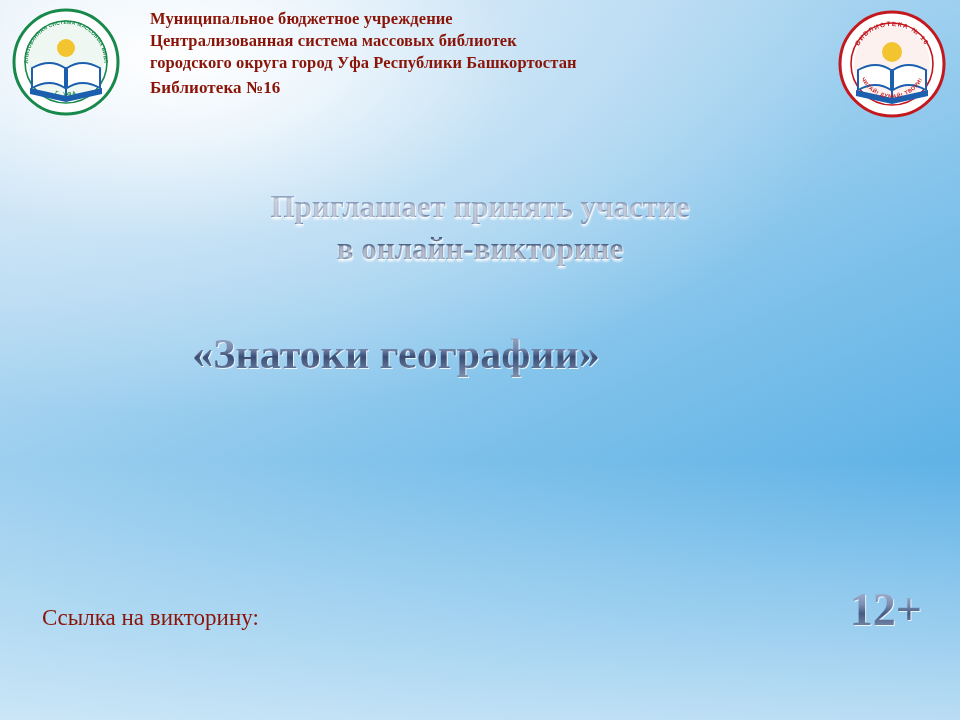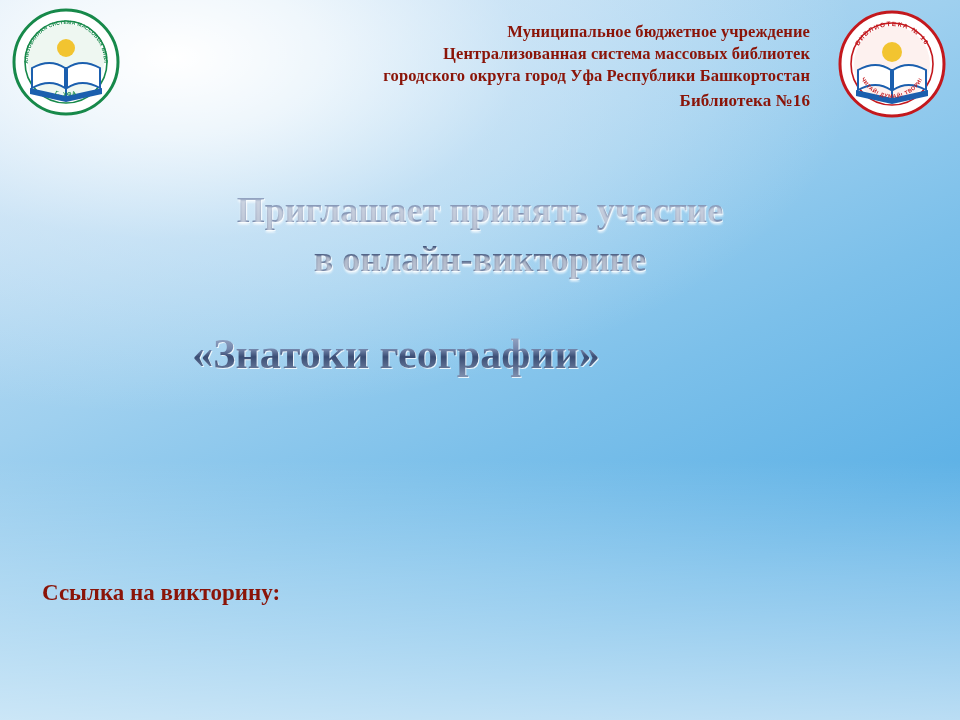--- a/index.html
+++ b/index.html
@@ -43,44 +43,44 @@
     border-radius: 50%;
   }
   .logo-left { left: 12px; top: 8px; }
   .logo-right { right: 14px; top: 10px; }
 
   .logo svg { display: block; width: 100%; height: 100%; }
 
   
   .header {
     position: absolute;
-    top: 21px;
+    top: 8px;
     left: 150px;
     width: 660px;
-    text-align: right;
+    text-align: left;
     color: #8a1408;
     font-weight: bold;
     font-size: 16.5px;
     line-height: 1.33;
     letter-spacing: 0.1px;
   }
   .header .line { white-space: nowrap; }
   .header .branch {
     margin-top: 3px;
     font-size: 17px;
   }
 
   
   .invite {
     position: absolute;
     top: 186px;
     left: 0;
     width: 960px;
     text-align: center;
-    font-size: 36px;
+    font-size: 31px;
     font-weight: bold;
     line-height: 1.35;
     color: #4a5f86;
     background: linear-gradient(to bottom, #9fb0cc 0%, #6d7fa3 42%, #3c4f76 58%, #7c8cab 100%);
     -webkit-background-clip: text;
     background-clip: text;
     -webkit-text-fill-color: transparent;
     text-shadow: 0 2px 2px rgba(255,255,255,0.55);
     filter: drop-shadow(1px 1px 0px rgba(255,255,255,0.75));
   }
@@ -113,24 +113,24 @@
     background: linear-gradient(to bottom, #f6d98a 0%, #e0ab3e 45%, #c07f1c 62%, #eccb84 100%);
     -webkit-background-clip: text;
     background-clip: text;
     -webkit-text-fill-color: transparent;
     filter: drop-shadow(1.5px 1.5px 0.4px rgba(120,70,10,0.45));
   }
 
   
   .link-label {
     position: absolute;
-    top: 580px;
+    top: 605px;
     left: 42px;
     font-size: 23px;
-    font-weight: bold;
+    font-weight: normal;
     color: #8a1408;
   }
   .quiz-link {
     position: absolute;
     top: 641px;
     left: 42px;
     font-size: 23px;
     font-weight: bold;
     color: #7b1ea6;
     text-decoration: underline;
@@ -225,15 +225,16 @@
     <div class="invite">
       <div>Приглашает принять участие</div>
       <div>в онлайн-викторине</div>
     </div>
 
     <div class="title">«Знатоки географии»</div>
 
 
     <div class="link-label">Ссылка на викторину:</div>
 
+    <div class="age-badge">12+</div>
 
   </div>
 </div>
 
 </body></html>

